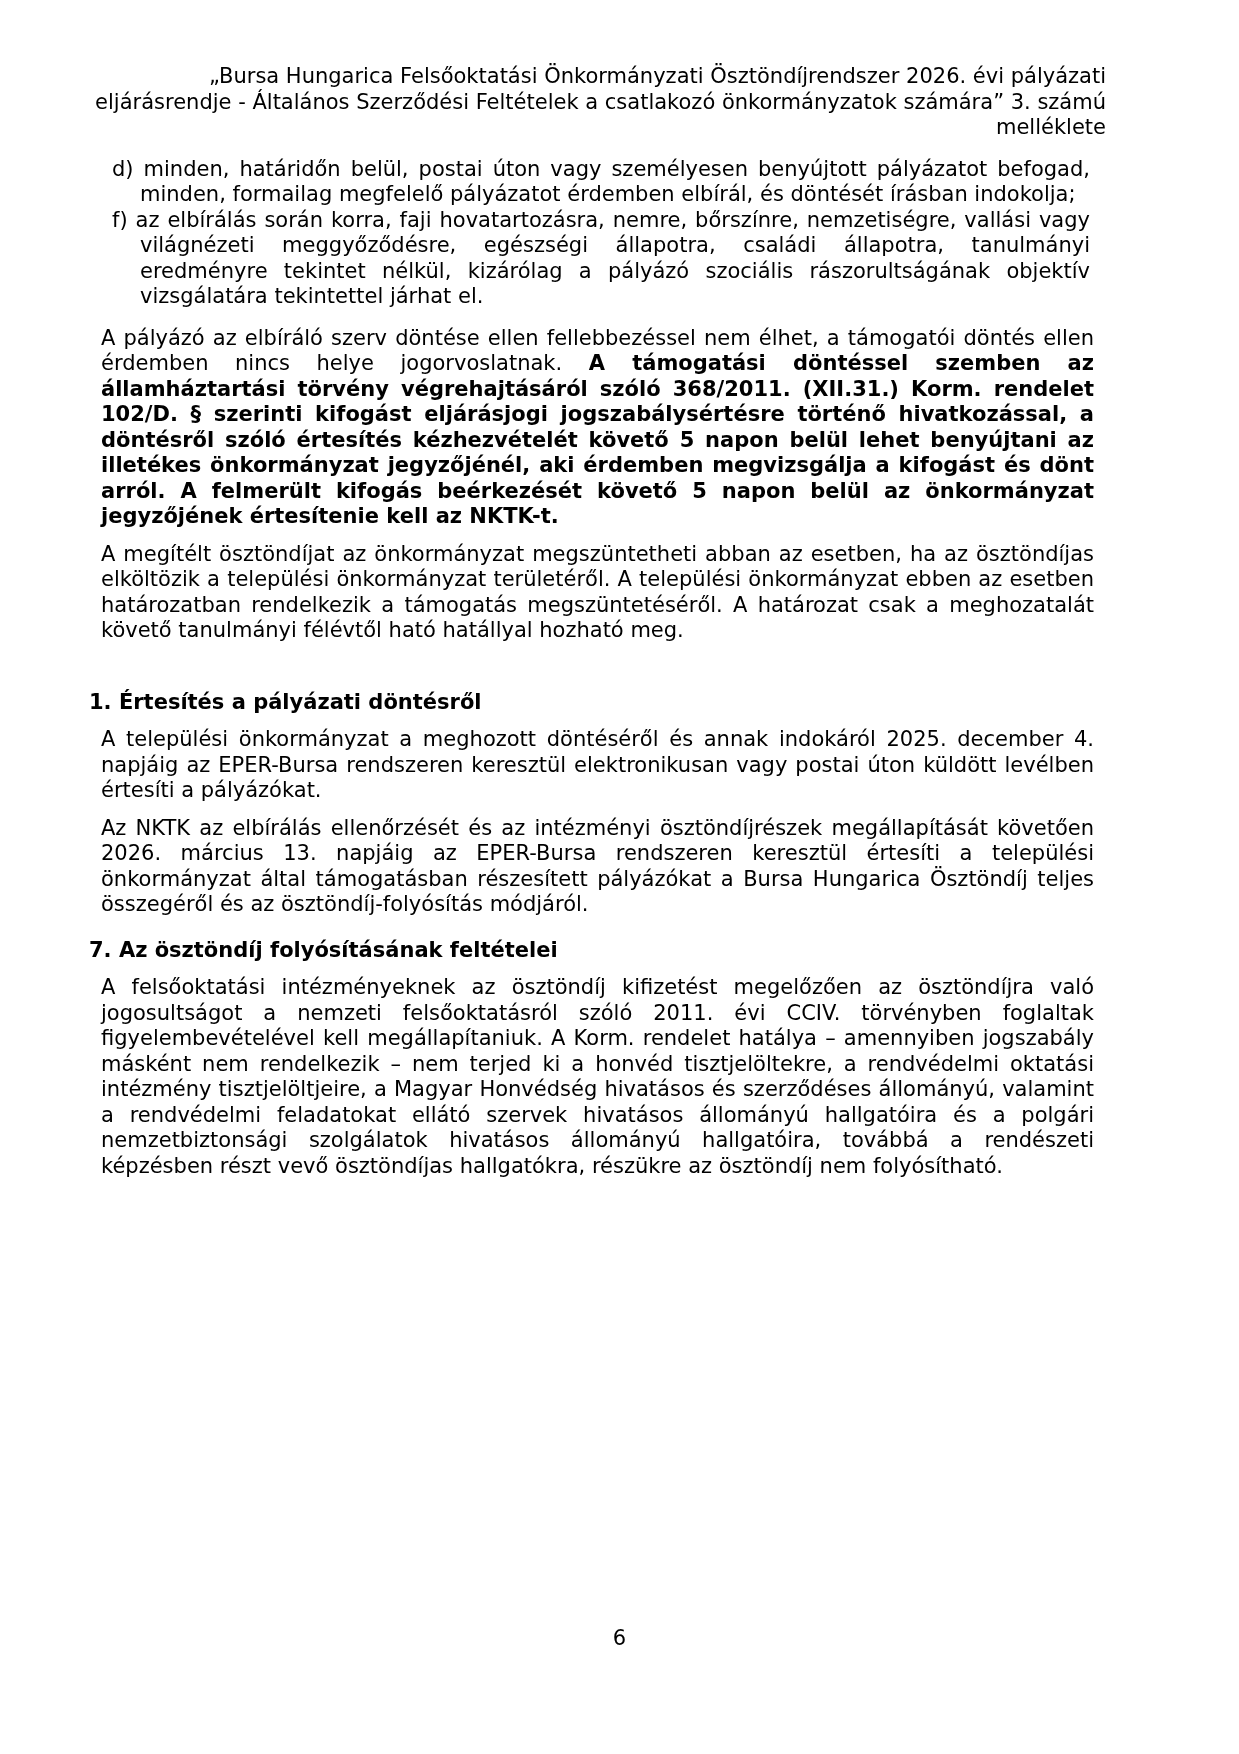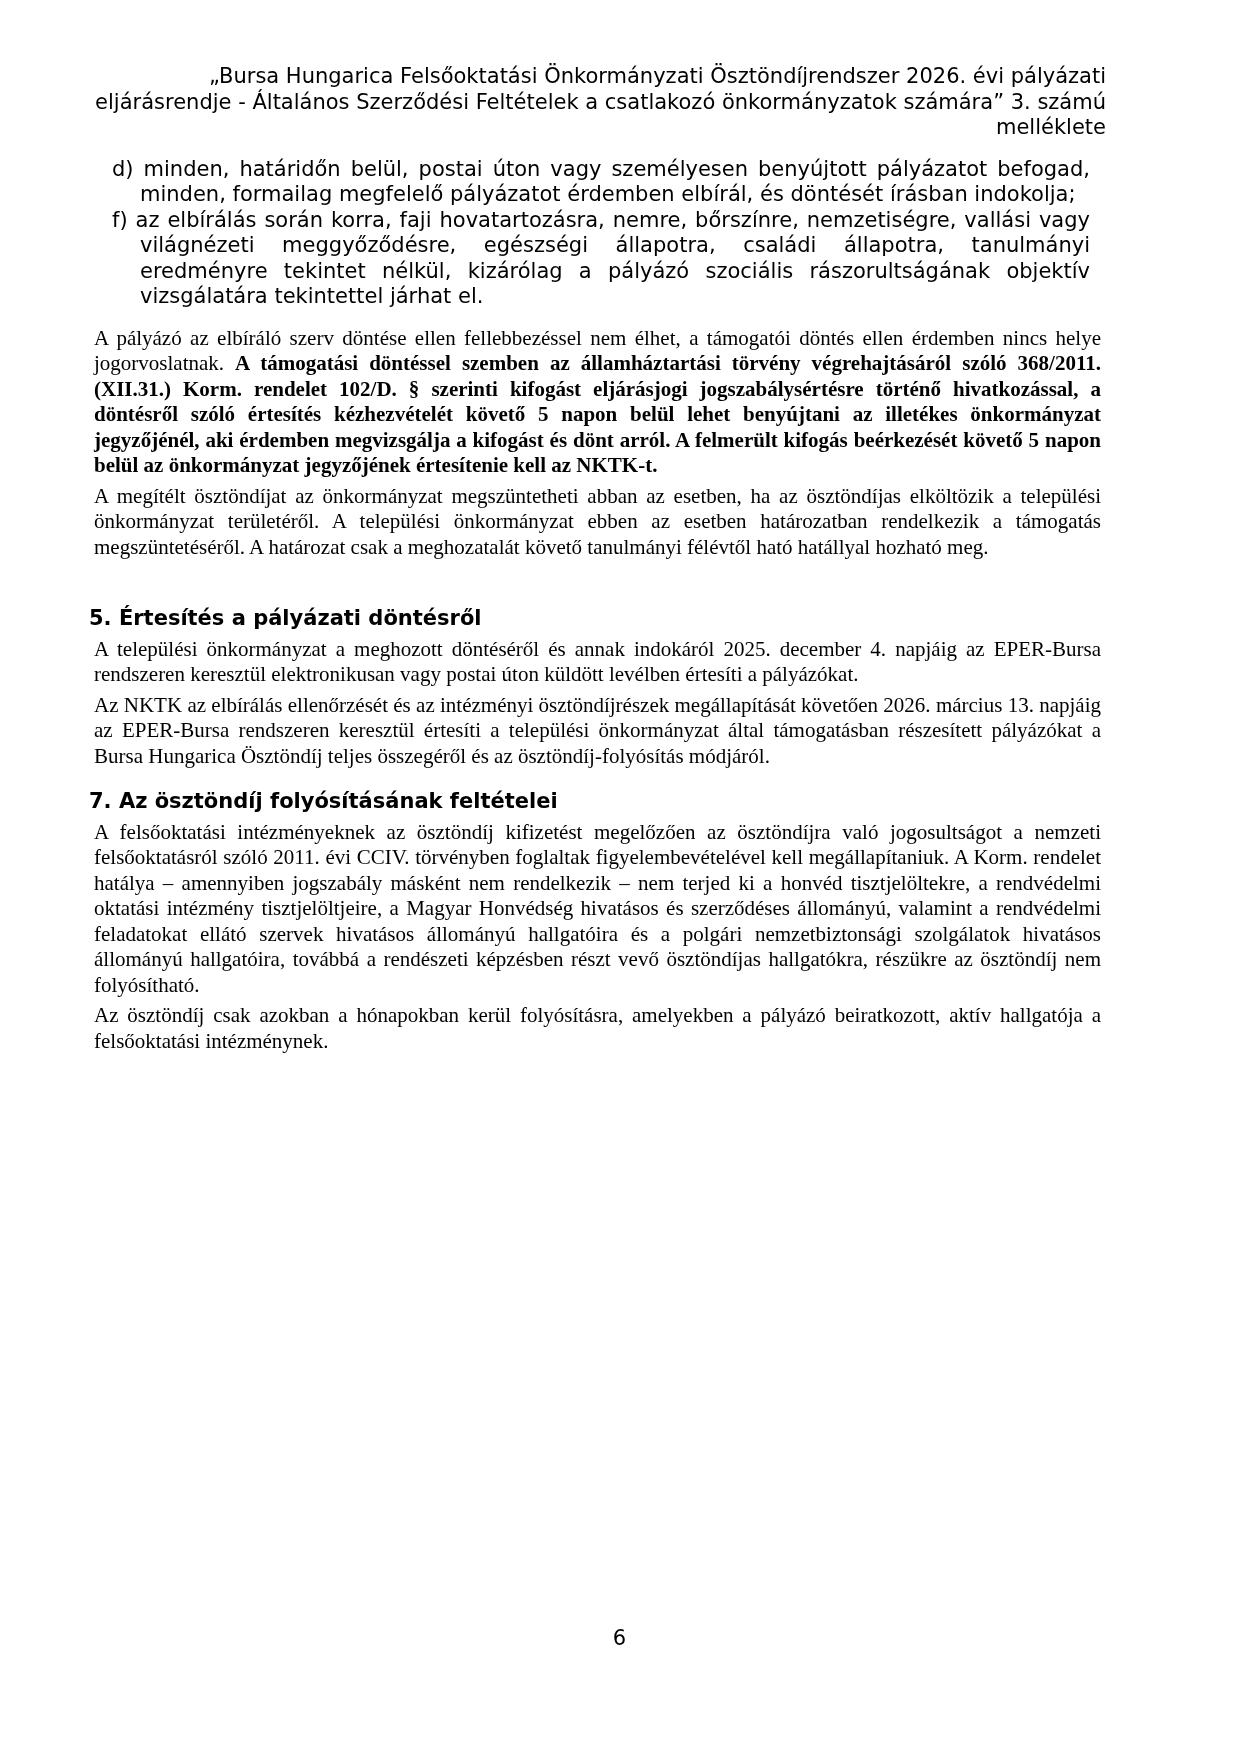--- a/index.html
+++ b/index.html
@@ -16,21 +16,21 @@
     overflow: hidden;
   }
   .content { padding: 64px 133px 0 89px; }
   .doc-header { text-align: right; }
   .list { margin: 16px; }
   .list-item {
     text-align: justify;
     padding-left: 35px;
     text-indent: -28px;
   }
-  p.body { text-align: justify; margin: 5px; font-family: Liberation Serif, serif; }
+  p.body { text-align: justify; margin: 12px; }
   .bold { font-weight: bold; }
   .h-sec { font-weight: bold; font-size: 21px; margin: 0; }
   .p-appeal { margin-top: 40px; }
   .p-term { margin-top: 30px; }
   .h6-head { margin-top: 46px; }
   .p-61 { margin-top: 28px; }
   .p-62 { margin-top: 28px; }
   .p-63 { margin-top: 25px; }
   .h7-head { margin-top: 20px; }
   .p-71 { margin-top: 27px; }
@@ -53,29 +53,28 @@
 
     <div class="list">
       <div class="list-item"><span>d)</span> <span>minden, határidőn belül, postai úton vagy személyesen benyújtott pályázatot befogad, minden, formailag megfelelő pályázatot érdemben elbírál, és döntését írásban indokolja;</span></div>
       <div class="list-item"><span>f)</span> <span>az elbírálás során korra, faji hovatartozásra, nemre, bőrszínre, nemzetiségre, vallási vagy világnézeti meggyőződésre, egészségi állapotra, családi állapotra, tanulmányi eredményre tekintet nélkül, kizárólag a pályázó szociális rászorultságának objektív vizsgálatára tekintettel járhat el.</span></div>
     </div>
 
     <p class="body p-appeal"><span>A pályázó az elbíráló szerv döntése ellen fellebbezéssel nem élhet, a támogatói döntés ellen érdemben nincs helye jogorvoslatnak. </span><span class="bold">A támogatási döntéssel szemben az államháztartási törvény végrehajtásáról szóló 368/2011. (XII.31.) Korm. rendelet 102/D. § szerinti kifogást eljárásjogi jogszabálysértésre történő hivatkozással, a döntésről szóló értesítés kézhezvételét követő 5 napon belül lehet benyújtani az illetékes önkormányzat jegyzőjénél, aki érdemben megvizsgálja a kifogást és dönt arról. A felmerült kifogás beérkezését követő 5 napon belül az önkormányzat jegyzőjének értesítenie kell az NKTK-t.</span></p>
 
     <p class="body p-term">A megítélt ösztöndíjat az önkormányzat megszüntetheti abban az esetben, ha az ösztöndíjas elköltözik a települési önkormányzat területéről. A települési önkormányzat ebben az esetben határozatban rendelkezik a támogatás megszüntetéséről. A határozat csak a meghozatalát követő tanulmányi félévtől ható hatállyal hozható meg.</p>
 
-    <p class="h-sec h6-head">5. Értesítés a pályázati döntésről</p>
+    <p class="h-sec h6-head">1. Értesítés a pályázati döntésről</p>
 
     <p class="body p-61">A települési önkormányzat a meghozott döntéséről és annak indokáról 2025. december 4. napjáig az EPER-Bursa rendszeren keresztül elektronikusan vagy postai úton küldött levélben értesíti a pályázókat.</p>
 
 
     <p class="body p-63">Az NKTK az elbírálás ellenőrzését és az intézményi ösztöndíjrészek megállapítását követően 2026. március 13. napjáig az EPER-Bursa rendszeren keresztül értesíti a települési önkormányzat által támogatásban részesített pályázókat a Bursa Hungarica Ösztöndíj teljes összegéről és az ösztöndíj-folyósítás módjáról.</p>
 
     <p class="h-sec h7-head">7. Az ösztöndíj folyósításának feltételei</p>
 
     <p class="body p-71">A felsőoktatási intézményeknek az ösztöndíj kifizetést megelőzően az ösztöndíjra való jogosultságot a nemzeti felsőoktatásról szóló 2011. évi CCIV. törvényben foglaltak figyelembevételével kell megállapítaniuk. A Korm. rendelet hatálya – amennyiben jogszabály másként nem rendelkezik – nem terjed ki a honvéd tisztjelöltekre, a rendvédelmi oktatási intézmény tisztjelöltjeire, a Magyar Honvédség hivatásos és szerződéses állományú, valamint a rendvédelmi feladatokat ellátó szervek hivatásos állományú hallgatóira és a polgári nemzetbiztonsági szolgálatok hivatásos állományú hallgatóira, továbbá a rendészeti képzésben részt vevő ösztöndíjas hallgatókra, részükre az ösztöndíj nem folyósítható.</p>
 
-    <p class="body p-72">Az ösztöndíj csak azokban a hónapokban kerül folyósításra, amelyekben a pályázó beiratkozott, aktív hallgatója a felsőoktatási intézménynek.</p>
 
   </div>
 
   <div class="page-number">6</div>
 </div>
 
 </body></html>

